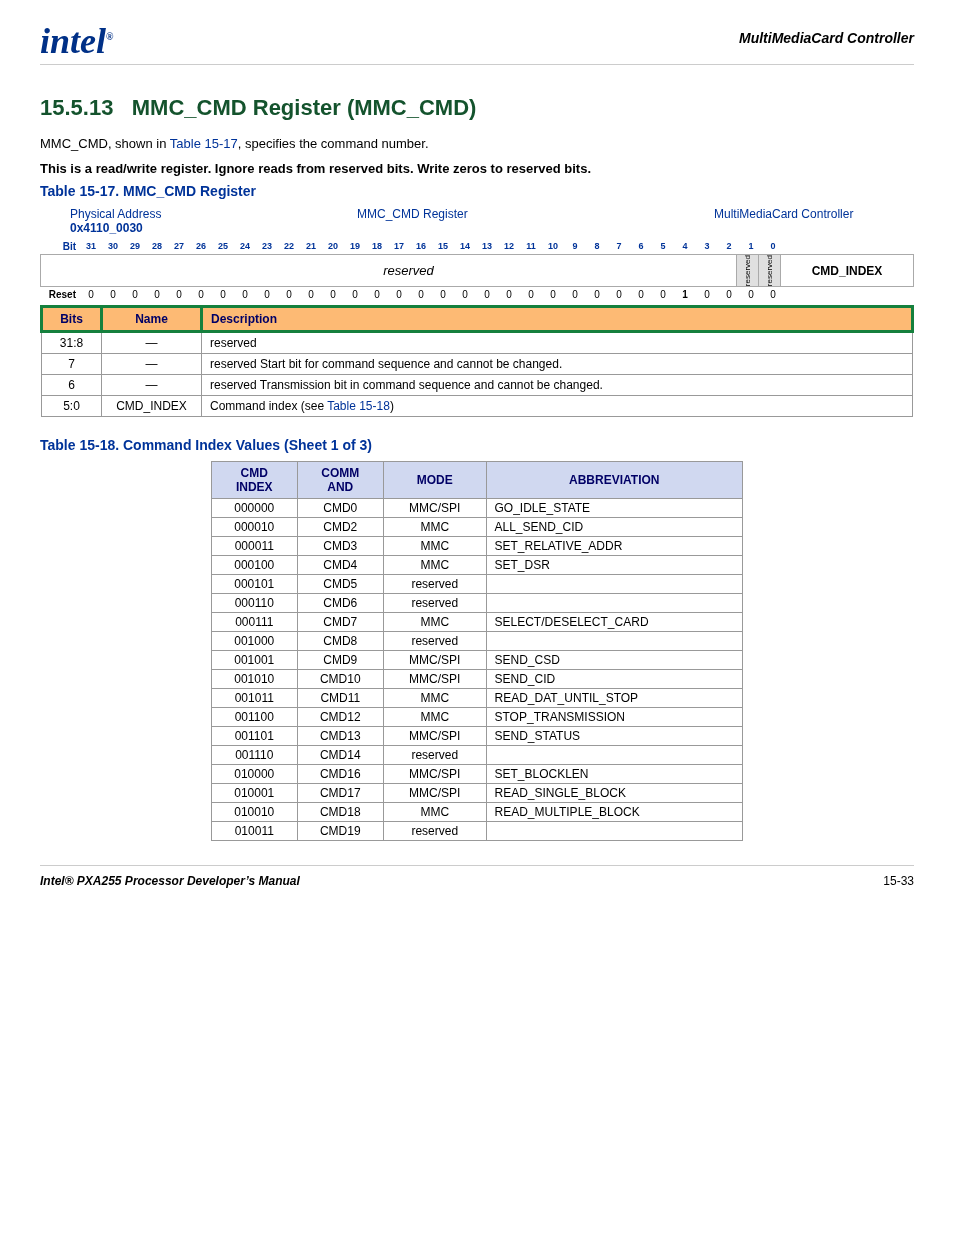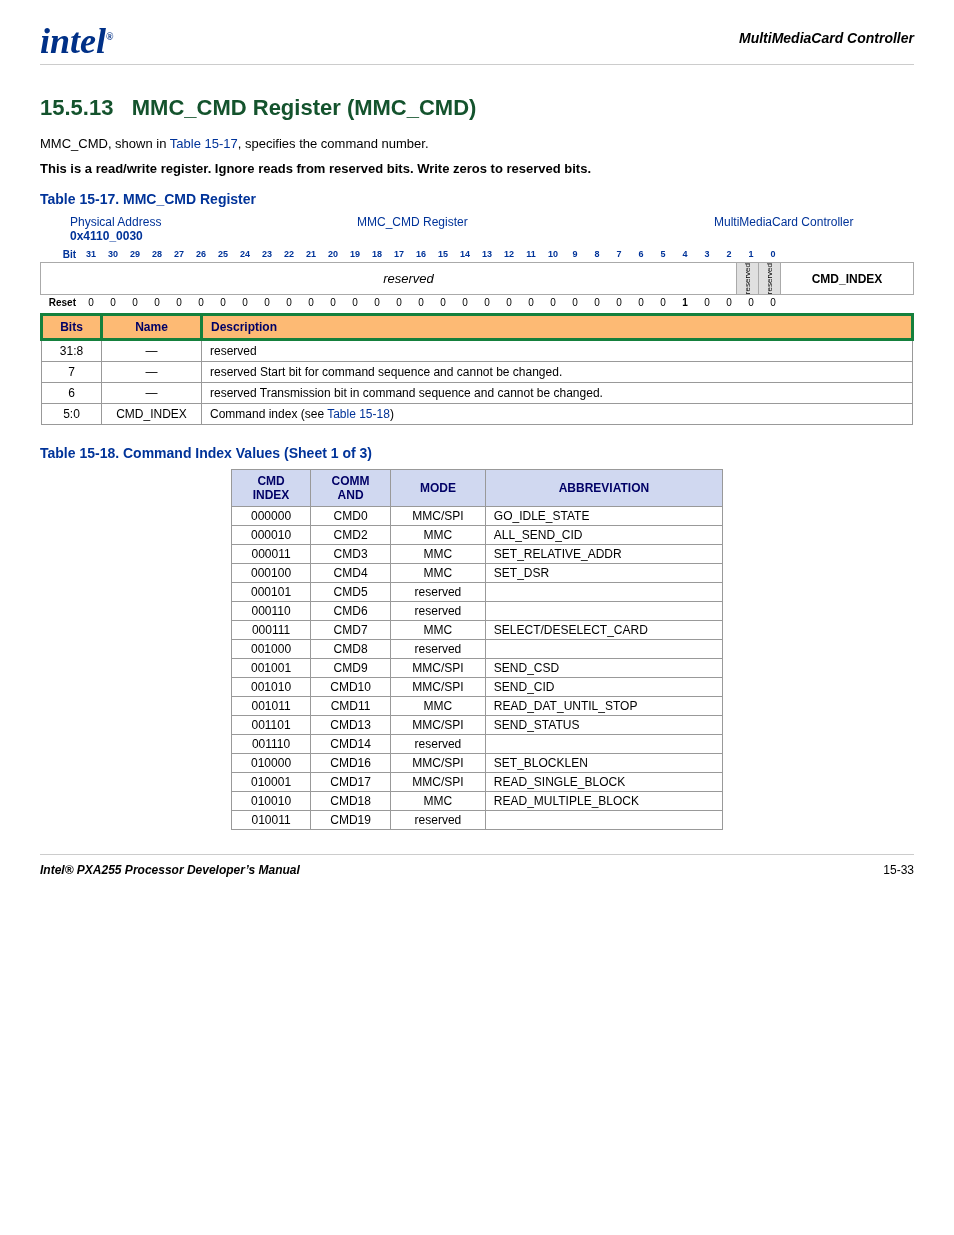--- a/index.html
+++ b/index.html
@@ -41,21 +41,21 @@
     
     .section-title {
       color: #14532d;
       font-size: 22px;
       font-weight: bold;
       margin-bottom: 15px;
     }
 
     
     .body-text { margin-bottom: 10px; font-size: 13px; }
-    .bold-text { font-weight: bold; font-size: 13px; margin-bottom: 15px; }
+    .bold-text { font-weight: bold; font-size: 13px; margin-bottom: 7px; }
 
     
     .table-title {
       color: #003399;
       font-weight: bold;
       font-size: 14px;
       margin-bottom: 8px;
     }
 
     
@@ -80,21 +80,21 @@
     }
     .bit-table .col-bits { width: 60px; text-align: center; }
     .bit-table .col-name { width: 100px; text-align: center; }
     .bit-table .col-desc { }
 
     
     .cmd-table {
       border-collapse: collapse;
       margin: 0 auto;
       font-size: 12px;
-      width: 492px;
+      width: 532px;
     }
     .cmd-table th {
       background: #d0d8f0;
       border: 1px solid #999;
       padding: 4px 8px;
       text-align: center;
       font-weight: bold;
       color: #000066;
       font-size: 12px;
     }
@@ -392,20 +392,26 @@
       <td>MMC/SPI</td>
       <td class="col-abbr">SEND_CID</td>
     </tr>
       <tr>
       <td>001011</td>
       <td>CMD11</td>
       <td>MMC</td>
       <td class="col-abbr">READ_DAT_UNTIL_STOP</td>
     </tr>
       <tr>
+      <td>001100</td>
+      <td>CMD12</td>
+      <td>MMC</td>
+      <td class="col-abbr">STOP_TRANSMISSION</td>
+    </tr>
+      <tr>
       <td>001101</td>
       <td>CMD13</td>
       <td>MMC/SPI</td>
       <td class="col-abbr">SEND_STATUS</td>
     </tr>
       <tr>
       <td>001110</td>
       <td>CMD14</td>
       <td>reserved</td>
       <td class="col-abbr"></td>

